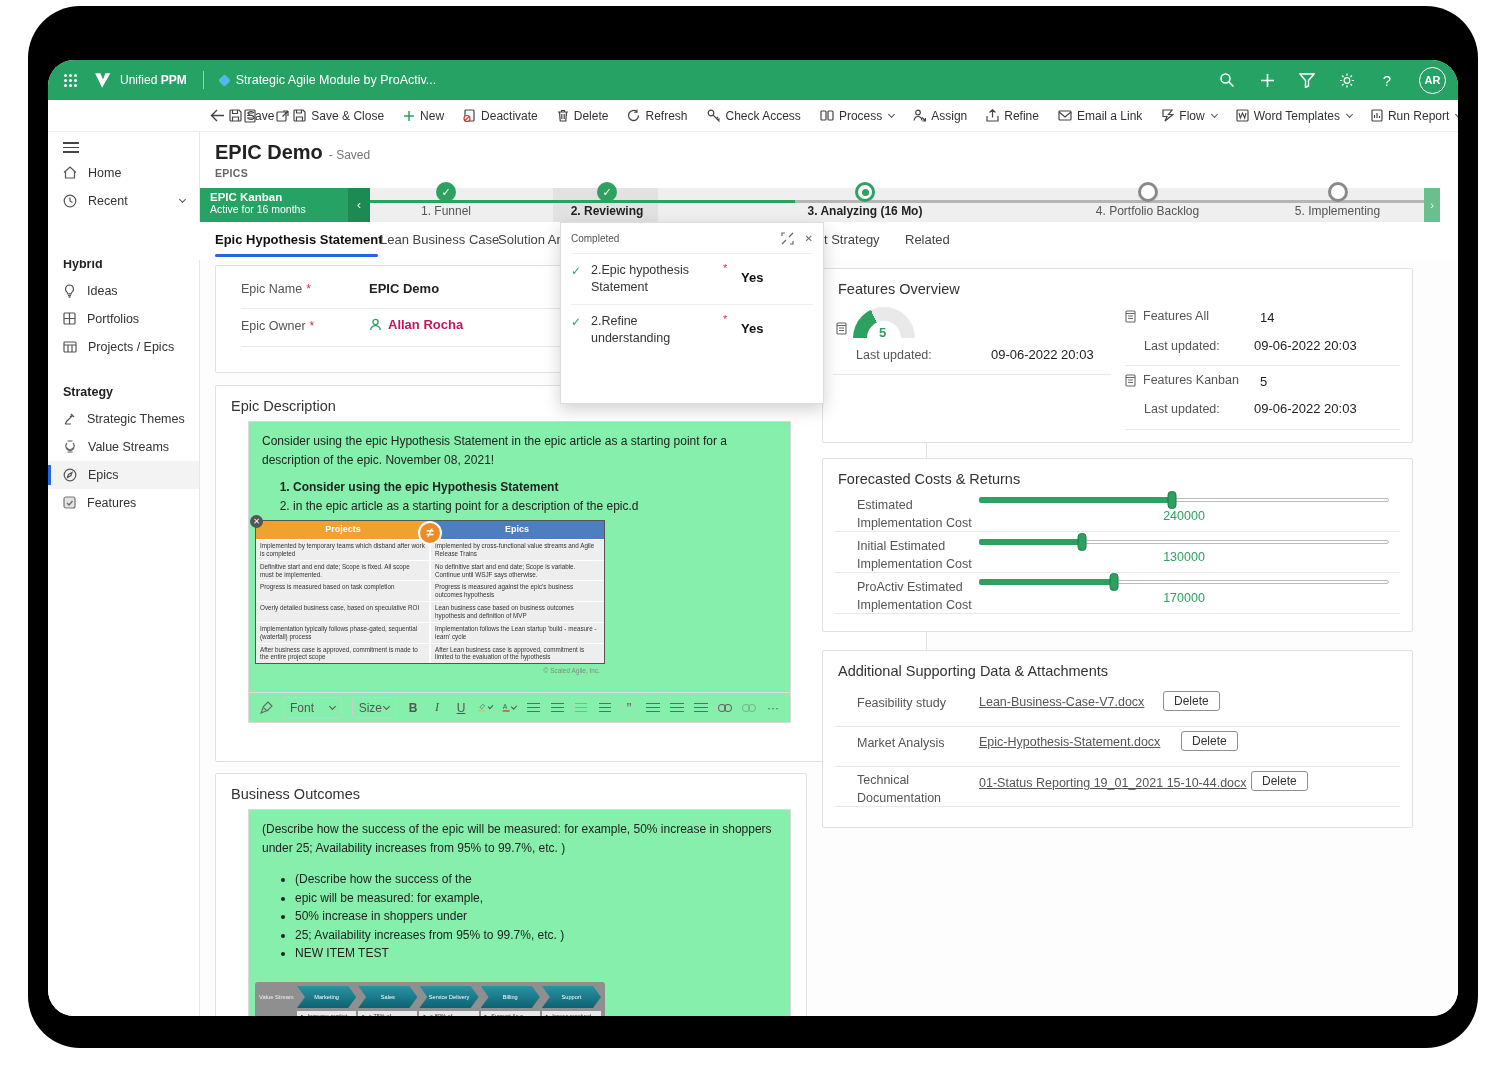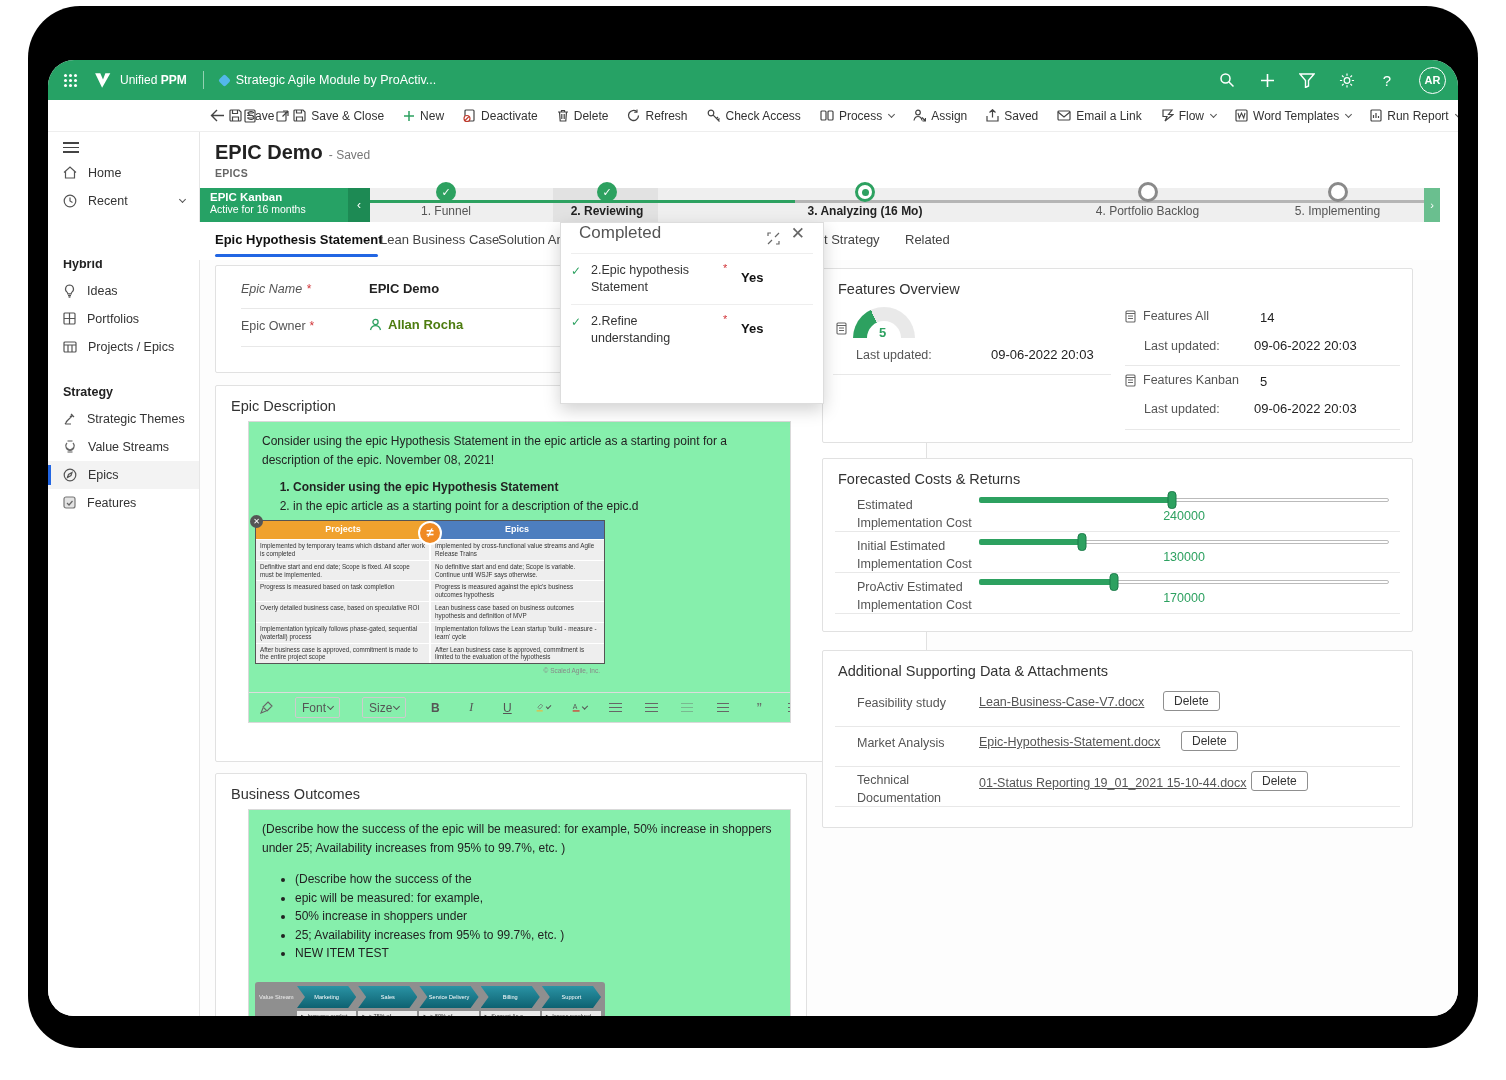--- a/index.html
+++ b/index.html
@@ -69,21 +69,21 @@
   .content { position:absolute; top:200px; left:152px; right:0; bottom:0; background:#fdfdfd; }
   .card { position:absolute; background:#fff; border:1px solid #e1e1e1; border-radius:2px; }
   .card-title { font-size:14.5px; color:#333; }
   .hr { position:absolute; height:1px; background:#e8e8e8; }
   .flabel { font-size:12.5px; color:#555; }
   .req { color:#D13438; font-size:12px; margin-left:4px; }
 
   
   .editor { position:absolute; border:1px solid #d9d9d9; background:#86efac; overflow:hidden; }
   .rt { font-size:12px; color:#222; line-height:1.55; }
-  .toolbar { position:absolute; left:0; right:0; bottom:0; height:30px; border-top:1px solid #ddd; display:flex; align-items:center; gap:22px; padding:0 10px; color:#555; font-size:12px; }
+  .toolbar { position:absolute; left:0; right:0; bottom:0; height:30px; border-top:1px solid #ddd; display:flex; align-items:center; gap:10px; padding:0 10px; color:#555; font-size:12px; }
   .ddl { display:flex; align-items:center; justify-content:space-between; border:1px solid #ccc; border-radius:2px; height:21px; padding:0 6px; color:#555; }
   .tbi { cursor:pointer; display:inline-flex; align-items:center; justify-content:center; min-width:14px; color:#555; }
   .bars { width:12px; height:9px; background:repeating-linear-gradient(to bottom,#666 0 1.3px,transparent 1.3px 4px); }
 
   
   .pe { position:absolute; border:1.5px solid #555; background:#fff; font-size:6.3px; line-height:1.25; color:#333; }
   .pe-close { position:absolute; left:-6px; top:-6px; width:13px; height:13px; border-radius:50%; background:#555; color:#fff; font-size:8px; display:flex; align-items:center; justify-content:center; z-index:3; }
   .pe-head { display:flex; height:18px; font-weight:bold; color:#fff; font-size:9px; text-align:center; }
   .pe-head div { flex:1; display:flex; align-items:center; justify-content:center; }
   .pe-neq { position:absolute; left:50%; top:0; transform:translateX(-50%); width:24px; height:24px; background:#F08A24; border:2px solid #fff; border-radius:50%; color:#fff; font-size:13px; font-weight:bold; display:flex; align-items:center; justify-content:center; z-index:2; }
@@ -109,21 +109,21 @@
   .slider { position:absolute; height:20px; }
   .slider .track { position:absolute; left:0; right:0; top:8px; height:4px; background:#fff; border:1px solid #bbb; border-radius:2px; }
   .slider .fill { position:absolute; left:0; top:7px; height:6px; background:#2DA160; border-radius:2px; }
   .slider .handle { position:absolute; top:1px; width:9px; height:18px; background:#2DA160; border:1.5px solid #1b7a49; border-radius:4px; transform:translateX(-50%); cursor:grab; }
   .slider-val { position:absolute; font-size:12.5px; color:#2DA160; text-align:center; }
   .att-link { font-size:12.5px; color:#555; text-decoration:underline; cursor:pointer; }
   .btn-del { display:inline-block; border:1px solid #8f8f8f; border-radius:3px; background:#fff; font-size:12px; color:#333; padding:2px 10px; cursor:pointer; }
 
   
   .popup { position:absolute; left:512px; top:162px; width:264px; height:182px; background:#fff; border:1px solid #ddd; box-shadow:0 6px 16px rgba(0,0,0,.18); z-index:10; }
-  .popup-h { display:flex; height:30px; padding:0 18px; font-size:17px; color:#555; }
+  .popup-h { display:flex; align-items:center; height:30px; padding:0 10px; font-size:10px; color:#555; }
   .popup-h .sp { flex:1; }
   .pp-row { position:relative; margin:0 10px; padding:8px 0 8px 20px; border-top:1px solid #eee; min-height:44px; }
   .pp-check { position:absolute; left:0; top:10px; color:#2DA160; font-size:12px; }
   .pp-label { font-size:12.5px; color:#333; width:120px; line-height:1.35; display:inline-block; }
   .pp-star { position:absolute; left:152px; top:8px; color:#D13438; font-size:11px; }
   .pp-val { position:absolute; left:170px; top:16px; font-size:13px; font-weight:bold; color:#111; }
   .pp-btn { position:absolute; left:10px; right:10px; bottom:14px; height:27px; background:#23995E; color:#fff; font-size:13px; font-weight:bold; display:flex; align-items:center; justify-content:center; cursor:pointer; }
 </style>
 </head>
 <body>
@@ -265,21 +265,21 @@
       <svg width="13" height="13" viewBox="0 0 13 13" fill="none" stroke="#444" stroke-width="1.2">
             <circle cx="5" cy="3.5" r="2.3"></circle>
             <path d="M1 11.5c.5-2.6 2-4 4-4s3.5 1.4 4 4M9 8.5l3.5 3.5M12.5 9v3h-3"></path>
           </svg>
       <span>Assign</span>
     </span>
     <span class="cmd">
       <svg width="13" height="13" viewBox="0 0 13 13" fill="none" stroke="#444" stroke-width="1.2">
             <path d="M1 7v5h11V7M6.5 8.5V1M3.5 3.5l3-2.8 3 2.8"></path>
           </svg>
-      <span>Saved</span>
+      <span>Refine</span>
     </span>
     <span class="cmd">
       <svg width="14" height="11" viewBox="0 0 14 11" fill="none" stroke="#444" stroke-width="1.2">
             <rect x="1" y="1" width="12" height="9" rx="1"></rect>
             <path d="M1 2l6 5 6-5"></path>
           </svg>
       <span>Email a Link</span>
     </span>
     <span class="cmd">
       <svg width="13" height="13" viewBox="0 0 13 13" fill="none" stroke="#444" stroke-width="1.2">
@@ -433,30 +433,30 @@
     <span class="tab" style="left:332px;">Lean Business Case</span>
     <span class="tab" style="left:450px;">Solution Analysis</span>
     <span class="tab" style="left:716px;">Investment Strategy</span>
     <span class="tab" style="left:857px;">Related</span>
     <span class="tab-underline"></span>
   </div>
 
   <div class="content">
 
     <div class="card" style="left:15px; top:5px; width:592px; height:108px;">
-      <div style="position:absolute; left:25px; top:16px;font-style:italic;" class="flabel"><span>Epic Name</span><span class="req">*</span></div>
+      <div style="position:absolute; left:25px; top:16px;" class="flabel"><span>Epic Name</span><span class="req">*</span></div>
       <div style="position:absolute; left:153px; top:15px; font-size:13px; font-weight:bold; color:#222;">EPIC Demo</div>
       <div class="hr" style="left:25px; right:25px; top:42px;"></div>
       <div style="position:absolute; left:25px; top:53px;" class="flabel"><span>Epic Owner</span><span class="req">*</span></div>
       <div style="position:absolute; left:153px; top:51px; display:flex; align-items:center; gap:6px;">
         <svg width="13" height="13" viewBox="0 0 13 13" fill="none" stroke="#2DA160" stroke-width="1.3">
               <circle cx="6.5" cy="4" r="2.6"></circle>
               <path d="M1.5 12c.6-2.8 2.4-4.3 5-4.3s4.4 1.5 5 4.3"></path>
             </svg>
-        <span style="font-size:13px; font-weight:bold; color:#4d7c0f;">Allan Rocha</span>
+        <span style="font-size:13px; font-weight:bold; color:#be185d;">Allan Rocha</span>
       </div>
       <div class="hr" style="left:25px; right:25px; top:80px;"></div>
     </div>
 
     <div class="card" style="left:15px; top:125px; width:712px; height:377px;">
       <div class="card-title" style="position:absolute; left:15px; top:12px;">Epic Description</div>
       <div class="editor" style="left:32px; top:35px; width:543px; height:302px;">
         <div class="rt" style="position:absolute; left:13px; top:10px; width:515px;">Consider using the epic Hypothesis Statement in the epic article as a starting point for a description of the epic. November 08, 2021!</div>
         <ol class="rt" style="position:absolute; left:44px; top:56px; width:490px;">
           <li style="font-weight:bold;">Consider using the epic Hypothesis Statement</li>

